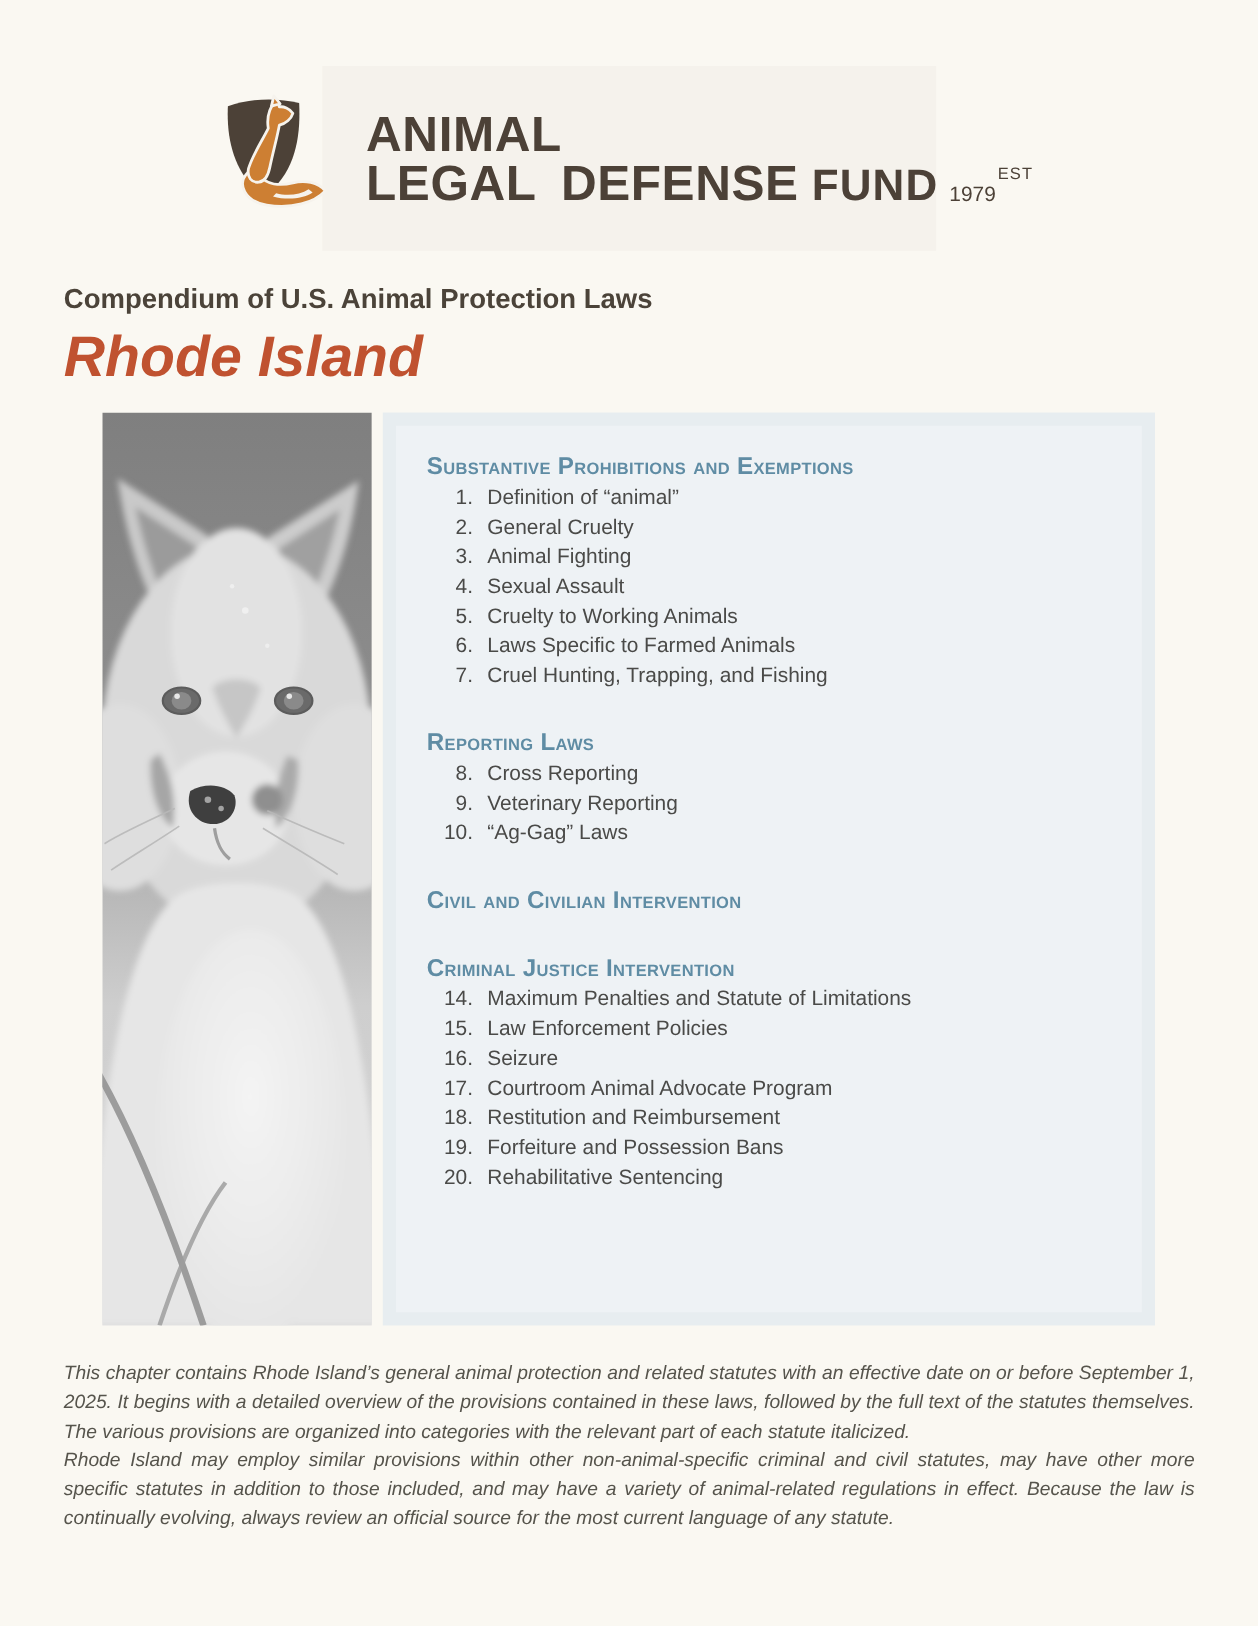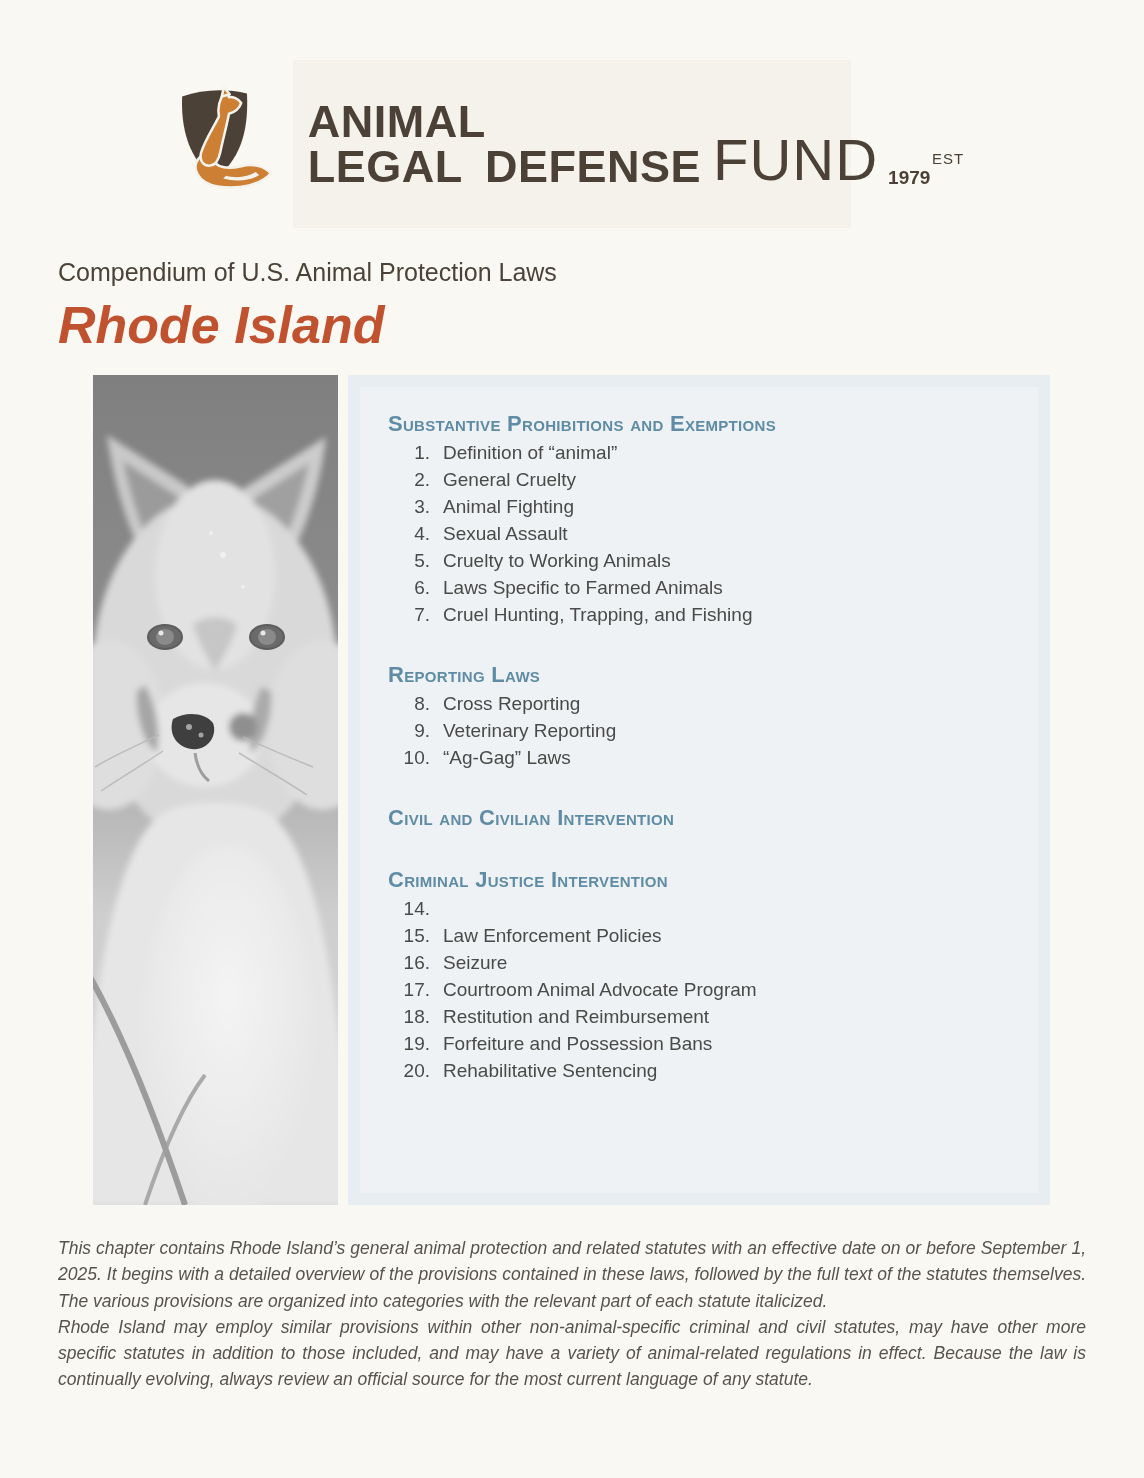--- a/index.html
+++ b/index.html
@@ -18,26 +18,26 @@
   
   .logo-band{
     width:558px;height:168px;margin:60px auto 0;background:var(--logo_band_bg);
     display:flex;align-items:center;justify-content:center;padding:10px 8px;
   }
   .logo-shield{width:108px;height:150px;flex:none;margin-right:20px;}
   .logo-text{display:flex;flex-direction:row;line-height:1;}
   .logo-line1{font-size:45px;font-weight:800;letter-spacing:.5px;color:var(--brand_brown);}
   .logo-line2{display:flex;align-items:flex-end;margin-top:4px;}
   .logo-defense{font-size:45px;font-weight:800;letter-spacing:.5px;color:var(--brand_brown);}
-  .logo-fund{font-size:58px;font-weight:400;letter-spacing:1px;color:var(--brand_brown);margin-left:12px;}
+  .logo-fund{font-size:40px;font-weight:700;letter-spacing:1px;color:var(--brand_brown);margin-left:12px;}
   .logo-est{display:flex;flex-direction:column;margin-left:10px;line-height:1;padding-bottom:2px;}
   .logo-est .est{font-size:15px;font-weight:400;letter-spacing:1px;color:var(--brand_brown);margin-left:44px;}
-  .logo-est .year{font-size:19px;font-weight:700;color:var(--brand_brown);margin-top:2px;}
-  
-  .eyebrow{margin:30px 58px 0;font-size:25px;font-weight:400;color:#4b4339;}
+  .logo-est .year{font-size:19px;font-weight:400;color:var(--brand_brown);margin-top:2px;}
+  
+  .eyebrow{margin:30px 58px 0;font-size:25px;font-weight:700;color:#4b4339;}
   .state-title{margin:8px 58px 0;font-size:52px;font-weight:700;font-style:italic;color:var(--state_orange);}
   
   .content-row{margin:20px 94px 0 93px;display:flex;gap:10px;align-items:stretch;}
   .fox-col{width:245px;flex:none;}
   .fox-col svg{display:block;width:245px;height:100%;}
   .panel{flex:1;background:var(--panel_outer_bg);padding:12px;}
   .panel-inner{background:var(--panel_inner_bg);height:100%;padding:22px 24px 24px 28px;}
   .toc-section + .toc-section{margin-top:32px;}
   .toc-title{
     font-variant:small-caps;font-weight:700;font-size:22px;line-height:30px;
@@ -212,20 +212,21 @@
 
   <div class="toc-section">
     <div class="toc-title">Civil and Civilian Intervention</div>
   </div>
 
   <div class="toc-section">
     <div class="toc-title">Criminal Justice Intervention</div>
     <div>
   <div class="toc-item">
     <span class="toc-num">14.</span>
+    <span>Maximum Penalties and Statute of Limitations</span>
   </div>
 
   <div class="toc-item">
     <span class="toc-num">15.</span>
     <span>Law Enforcement Policies</span>
   </div>
 
   <div class="toc-item">
     <span class="toc-num">16.</span>
     <span>Seizure</span>

